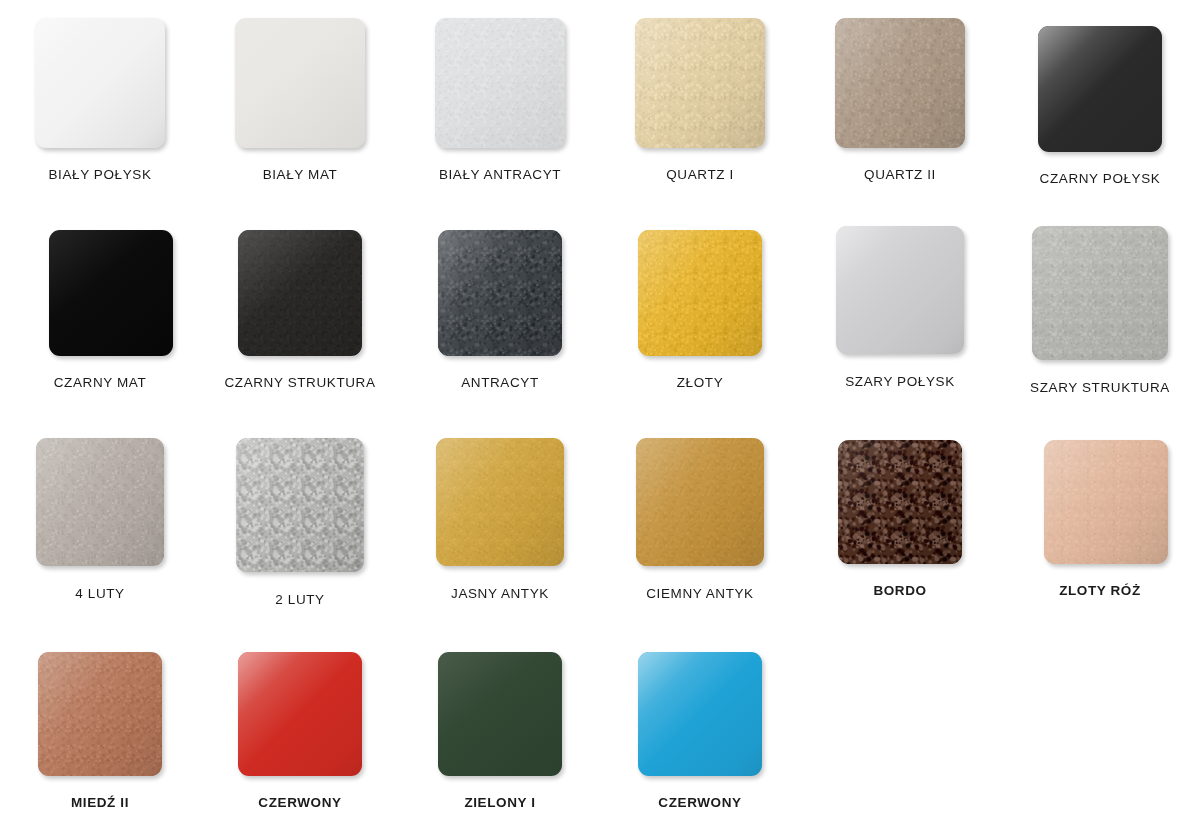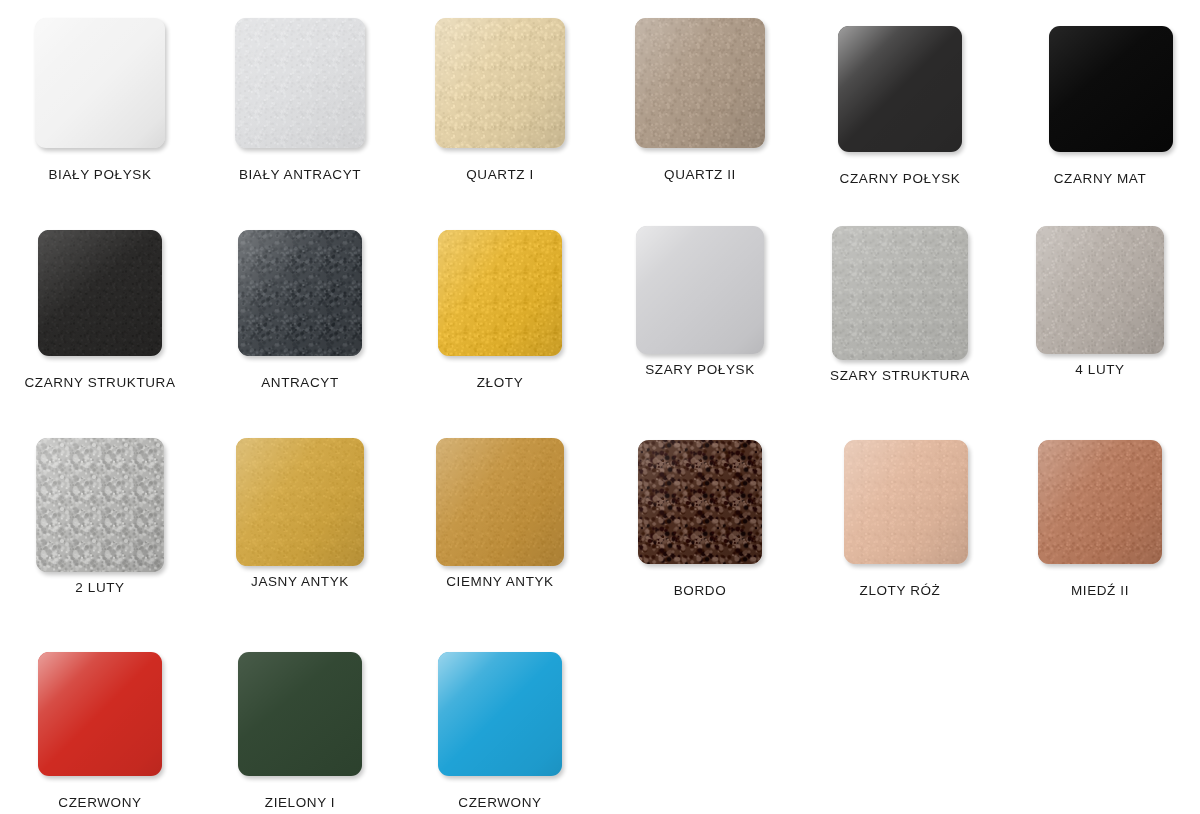--- a/index.html
+++ b/index.html
@@ -71,42 +71,48 @@
   }
 
   
   .row-1 .swatch-chip { width: 130px; height: 130px; margin-top: 18px; }
   .row-1 .swatch-label { margin-top: 19px; }
 
   .row-2 .swatch-chip { width: 124px; height: 126px; margin-top: 26px; }
   .row-2 .swatch-label { margin-top: 19px; }
 
   .row-3 .swatch-chip { width: 128px; height: 128px; margin-top: 22px; }
-  .row-3 .swatch-label { margin-top: 8px; }
+  .row-3 .swatch-label { margin-top: 20px; }
 
   .row-4 .swatch-chip { width: 124px; height: 124px; margin-top: 24px; }
-  .row-4 .swatch-label { margin-top: 19px; }
+  .row-4 .swatch-label { margin-top: 19px; font-weight: bold; }
 
   
   .chip-wide  { width: 136px !important; height: 134px !important; }
   .chip-tall  { height: 134px !important; }
   .shift-right { transform: translateX(11px); }
   .shift-right-sm { transform: translateX(6px); }
 </style>
 </head>
 <body>
 
 <div id="palette-grid">
     <div class="swatch-cell row-1">
       <div class="swatch-chip" style="background-color: rgb(242, 242, 242);">
         <div class="chip-gloss" style="background-image: linear-gradient(135deg, rgba(255, 255, 255, 0.55) 0%, rgba(255, 255, 255, 0.16) 26%, rgba(255, 255, 255, 0) 50%, rgba(0, 0, 0, 0.05) 86%, rgba(0, 0, 0, 0.1) 100%);"></div>
       </div>
       <div class="swatch-label">BIAŁY POŁYSK</div>
     </div>
     <div class="swatch-cell row-1">
+      <div class="swatch-chip" style="background-color: rgb(232, 231, 227);">
+        <div class="chip-gloss" style="background-image: linear-gradient(140deg, rgba(255, 255, 255, 0.12) 0%, rgba(255, 255, 255, 0.02) 40%, rgba(0, 0, 0, 0.06) 100%);"></div>
+      </div>
+      <div class="swatch-label">BIAŁY MAT</div>
+    </div>
+    <div class="swatch-cell row-1">
       <div class="swatch-chip" style="background-color: rgb(222, 223, 225);">
         <div class="chip-texture" style="background-image: radial-gradient(0.98px, rgb(230, 231, 233) 0px, rgb(230, 231, 233) 60%, rgba(0, 0, 0, 0) 100%), radial-gradient(1.29px, rgb(214, 215, 217) 0px, rgb(214, 215, 217) 60%, rgba(0, 0, 0, 0) 100%), radial-gradient(1.41px, rgb(214, 215, 217) 0px, rgb(214, 215, 217) 60%, rgba(0, 0, 0, 0) 100%), radial-gradient(1.32px, rgb(215, 216, 218) 0px, rgb(215, 216, 218) 60%, rgba(0, 0, 0, 0) 100%), radial-gradient(0.82px, rgb(219, 220, 222) 0px, rgb(219, 220, 222) 60%, rgba(0, 0, 0, 0) 100%), radial-gradient(1.39px, rgb(228, 229, 231) 0px, rgb(228, 229, 231) 60%, rgba(0, 0, 0, 0) 100%), radial-gradient(0.71px, rgb(215, 216, 218) 0px, rgb(215, 216, 218) 60%, rgba(0, 0, 0, 0) 100%), radial-gradient(1.6px, rgb(226, 227, 229) 0px, rgb(226, 227, 229) 60%, rgba(0, 0, 0, 0) 100%), radial-gradient(1px, rgb(230, 231, 233) 0px, rgb(230, 231, 233) 60%, rgba(0, 0, 0, 0) 100%), radial-gradient(1.09px, rgb(216, 217, 219) 0px, rgb(216, 217, 219) 60%, rgba(0, 0, 0, 0) 100%), radial-gradient(1.48px, rgb(230, 231, 233) 0px, rgb(230, 231, 233) 60%, rgba(0, 0, 0, 0) 100%), radial-gradient(1.39px, rgb(218, 219, 221) 0px, rgb(218, 219, 221) 60%, rgba(0, 0, 0, 0) 100%), radial-gradient(0.92px, rgb(217, 218, 220) 0px, rgb(217, 218, 220) 60%, rgba(0, 0, 0, 0) 100%), radial-gradient(1.17px, rgb(231, 232, 234) 0px, rgb(231, 232, 234) 60%, rgba(0, 0, 0, 0) 100%), radial-gradient(0.84px, rgb(219, 220, 222) 0px, rgb(219, 220, 222) 60%, rgba(0, 0, 0, 0) 100%), radial-gradient(0.97px, rgb(218, 219, 221) 0px, rgb(218, 219, 221) 60%, rgba(0, 0, 0, 0) 100%), radial-gradient(1.06px, rgb(218, 219, 221) 0px, rgb(218, 219, 221) 60%, rgba(0, 0, 0, 0) 100%), radial-gradient(0.85px, rgb(213, 214, 216) 0px, rgb(213, 214, 216) 60%, rgba(0, 0, 0, 0) 100%), radial-gradient(1.06px, rgb(227, 228, 230) 0px, rgb(227, 228, 230) 60%, rgba(0, 0, 0, 0) 100%), radial-gradient(0.95px, rgb(226, 227, 229) 0px, rgb(226, 227, 229) 60%, rgba(0, 0, 0, 0) 100%), radial-gradient(0.78px, rgb(218, 219, 221) 0px, rgb(218, 219, 221) 60%, rgba(0, 0, 0, 0) 100%), radial-gradient(1.42px, rgb(216, 217, 219) 0px, rgb(216, 217, 219) 60%, rgba(0, 0, 0, 0) 100%), radial-gradient(1.38px, rgb(230, 231, 233) 0px, rgb(230, 231, 233) 60%, rgba(0, 0, 0, 0) 100%), radial-gradient(1.21px, rgb(230, 231, 233) 0px, rgb(230, 231, 233) 60%, rgba(0, 0, 0, 0) 100%), radial-gradient(1.43px, rgb(227, 228, 230) 0px, rgb(227, 228, 230) 60%, rgba(0, 0, 0, 0) 100%), radial-gradient(0.75px, rgb(213, 214, 216) 0px, rgb(213, 214, 216) 60%, rgba(0, 0, 0, 0) 100%), radial-gradient(0.79px, rgb(215, 216, 218) 0px, rgb(215, 216, 218) 60%, rgba(0, 0, 0, 0) 100%), radial-gradient(0.87px, rgb(229, 230, 232) 0px, rgb(229, 230, 232) 60%, rgba(0, 0, 0, 0) 100%), radial-gradient(0.79px, rgb(215, 216, 218) 0px, rgb(215, 216, 218) 60%, rgba(0, 0, 0, 0) 100%), radial-gradient(1.27px, rgb(214, 215, 217) 0px, rgb(214, 215, 217) 60%, rgba(0, 0, 0, 0) 100%), radial-gradient(1.41px, rgb(214, 215, 217) 0px, rgb(214, 215, 217) 60%, rgba(0, 0, 0, 0) 100%), radial-gradient(0.73px, rgb(215, 216, 218) 0px, rgb(215, 216, 218) 60%, rgba(0, 0, 0, 0) 100%), radial-gradient(1.14px, rgb(231, 232, 234) 0px, rgb(231, 232, 234) 60%, rgba(0, 0, 0, 0) 100%), radial-gradient(1.09px, rgb(214, 215, 217) 0px, rgb(214, 215, 217) 60%, rgba(0, 0, 0, 0) 100%), radial-gradient(1.38px, rgb(228, 229, 231) 0px, rgb(228, 229, 231) 60%, rgba(0, 0, 0, 0) 100%), radial-gradient(1.01px, rgb(225, 226, 228) 0px, rgb(225, 226, 228) 60%, rgba(0, 0, 0, 0) 100%), radial-gradient(1.57px, rgb(227, 228, 230) 0px, rgb(227, 228, 230) 60%, rgba(0, 0, 0, 0) 100%), radial-gradient(1.48px, rgb(215, 216, 218) 0px, rgb(215, 216, 218) 60%, rgba(0, 0, 0, 0) 100%), radial-gradient(1.24px, rgb(218, 219, 221) 0px, rgb(218, 219, 221) 60%, rgba(0, 0, 0, 0) 100%), radial-gradient(1.35px, rgb(216, 217, 219) 0px, rgb(216, 217, 219) 60%, rgba(0, 0, 0, 0) 100%), radial-gradient(0.83px, rgb(217, 218, 220) 0px, rgb(217, 218, 220) 60%, rgba(0, 0, 0, 0) 100%), radial-gradient(0.77px, rgb(231, 232, 234) 0px, rgb(231, 232, 234) 60%, rgba(0, 0, 0, 0) 100%), radial-gradient(1.38px, rgb(215, 216, 218) 0px, rgb(215, 216, 218) 60%, rgba(0, 0, 0, 0) 100%), radial-gradient(1.25px, rgb(229, 230, 232) 0px, rgb(229, 230, 232) 60%, rgba(0, 0, 0, 0) 100%), radial-gradient(1.2px, rgb(214, 215, 217) 0px, rgb(214, 215, 217) 60%, rgba(0, 0, 0, 0) 100%), radial-gradient(0.79px, rgb(217, 218, 220) 0px, rgb(217, 218, 220) 60%, rgba(0, 0, 0, 0) 100%), radial-gradient(1.46px, rgb(226, 227, 229) 0px, rgb(226, 227, 229) 60%, rgba(0, 0, 0, 0) 100%), radial-gradient(1.41px, rgb(229, 230, 232) 0px, rgb(229, 230, 232) 60%, rgba(0, 0, 0, 0) 100%), radial-gradient(0.81px, rgb(227, 228, 230) 0px, rgb(227, 228, 230) 60%, rgba(0, 0, 0, 0) 100%), radial-gradient(1.39px, rgb(228, 229, 231) 0px, rgb(228, 229, 231) 60%, rgba(0, 0, 0, 0) 100%), radial-gradient(1.4px, rgb(217, 218, 220) 0px, rgb(217, 218, 220) 60%, rgba(0, 0, 0, 0) 100%), radial-gradient(1.13px, rgb(213, 214, 216) 0px, rgb(213, 214, 216) 60%, rgba(0, 0, 0, 0) 100%), radial-gradient(1.12px, rgb(215, 216, 218) 0px, rgb(215, 216, 218) 60%, rgba(0, 0, 0, 0) 100%), radial-gradient(1.22px, rgb(214, 215, 217) 0px, rgb(214, 215, 217) 60%, rgba(0, 0, 0, 0) 100%), radial-gradient(0.74px, rgb(226, 227, 229) 0px, rgb(226, 227, 229) 60%, rgba(0, 0, 0, 0) 100%), radial-gradient(1.02px, rgb(229, 230, 232) 0px, rgb(229, 230, 232) 60%, rgba(0, 0, 0, 0) 100%), radial-gradient(1.23px, rgb(216, 217, 219) 0px, rgb(216, 217, 219) 60%, rgba(0, 0, 0, 0) 100%), radial-gradient(1.02px, rgb(217, 218, 220) 0px, rgb(217, 218, 220) 60%, rgba(0, 0, 0, 0) 100%), radial-gradient(0.89px, rgb(229, 230, 232) 0px, rgb(229, 230, 232) 60%, rgba(0, 0, 0, 0) 100%), radial-gradient(1.13px, rgb(215, 216, 218) 0px, rgb(215, 216, 218) 60%, rgba(0, 0, 0, 0) 100%), radial-gradient(1.51px, rgb(213, 214, 216) 0px, rgb(213, 214, 216) 60%, rgba(0, 0, 0, 0) 100%), radial-gradient(0.82px, rgb(226, 227, 229) 0px, rgb(226, 227, 229) 60%, rgba(0, 0, 0, 0) 100%), radial-gradient(1.34px, rgb(229, 230, 232) 0px, rgb(229, 230, 232) 60%, rgba(0, 0, 0, 0) 100%), radial-gradient(1.57px, rgb(214, 215, 217) 0px, rgb(214, 215, 217) 60%, rgba(0, 0, 0, 0) 100%), radial-gradient(1.05px, rgb(226, 227, 229) 0px, rgb(226, 227, 229) 60%, rgba(0, 0, 0, 0) 100%), radial-gradient(0.81px, rgb(217, 218, 220) 0px, rgb(217, 218, 220) 60%, rgba(0, 0, 0, 0) 100%), radial-gradient(1.38px, rgb(218, 219, 221) 0px, rgb(218, 219, 221) 60%, rgba(0, 0, 0, 0) 100%), radial-gradient(1.17px, rgb(216, 217, 219) 0px, rgb(216, 217, 219) 60%, rgba(0, 0, 0, 0) 100%), radial-gradient(0.8px, rgb(225, 226, 228) 0px, rgb(225, 226, 228) 60%, rgba(0, 0, 0, 0) 100%), radial-gradient(0.83px, rgb(216, 217, 219) 0px, rgb(216, 217, 219) 60%, rgba(0, 0, 0, 0) 100%), radial-gradient(0.95px, rgb(230, 231, 233) 0px, rgb(230, 231, 233) 60%, rgba(0, 0, 0, 0) 100%), radial-gradient(1.56px, rgb(228, 229, 231) 0px, rgb(228, 229, 231) 60%, rgba(0, 0, 0, 0) 100%), radial-gradient(1.42px, rgb(230, 231, 233) 0px, rgb(230, 231, 233) 60%, rgba(0, 0, 0, 0) 100%), radial-gradient(1.16px, rgb(214, 215, 217) 0px, rgb(214, 215, 217) 60%, rgba(0, 0, 0, 0) 100%), radial-gradient(0.9px, rgb(228, 229, 231) 0px, rgb(228, 229, 231) 60%, rgba(0, 0, 0, 0) 100%), radial-gradient(1.31px, rgb(215, 216, 218) 0px, rgb(215, 216, 218) 60%, rgba(0, 0, 0, 0) 100%), radial-gradient(0.85px, rgb(230, 231, 233) 0px, rgb(230, 231, 233) 60%, rgba(0, 0, 0, 0) 100%), radial-gradient(1.46px, rgb(231, 232, 234) 0px, rgb(231, 232, 234) 60%, rgba(0, 0, 0, 0) 100%), radial-gradient(1.6px, rgb(231, 232, 234) 0px, rgb(231, 232, 234) 60%, rgba(0, 0, 0, 0) 100%), radial-gradient(1.32px, rgb(213, 214, 216) 0px, rgb(213, 214, 216) 60%, rgba(0, 0, 0, 0) 100%), radial-gradient(1.22px, rgb(216, 217, 219) 0px, rgb(216, 217, 219) 60%, rgba(0, 0, 0, 0) 100%), radial-gradient(1.31px, rgb(229, 230, 232) 0px, rgb(229, 230, 232) 60%, rgba(0, 0, 0, 0) 100%), radial-gradient(1.35px, rgb(226, 227, 229) 0px, rgb(226, 227, 229) 60%, rgba(0, 0, 0, 0) 100%), radial-gradient(1.29px, rgb(227, 228, 230) 0px, rgb(227, 228, 230) 60%, rgba(0, 0, 0, 0) 100%), radial-gradient(0.73px, rgb(214, 215, 217) 0px, rgb(214, 215, 217) 60%, rgba(0, 0, 0, 0) 100%), radial-gradient(1.11px, rgb(214, 215, 217) 0px, rgb(214, 215, 217) 60%, rgba(0, 0, 0, 0) 100%), radial-gradient(1.25px, rgb(217, 218, 220) 0px, rgb(217, 218, 220) 60%, rgba(0, 0, 0, 0) 100%), radial-gradient(1.02px, rgb(230, 231, 233) 0px, rgb(230, 231, 233) 60%, rgba(0, 0, 0, 0) 100%), radial-gradient(1.16px, rgb(231, 232, 234) 0px, rgb(231, 232, 234) 60%, rgba(0, 0, 0, 0) 100%), radial-gradient(0.93px, rgb(214, 215, 217) 0px, rgb(214, 215, 217) 60%, rgba(0, 0, 0, 0) 100%); background-position: 9.23% 39.83%, 92.59% 75.07%, 13.23% 99.98%, 22.31% 64.17%, 27.38% 24.81%, 32.21% 52.94%, 77.65% 28.69%, 87.72% 78.9%, 18.51% 90.46%, 32.66% 60.53%, 57.51% 52.18%, 66.81% 51.94%, 22.63% 98.64%, 72.36% 72.76%, 51.4% 11.08%, 64.98% 46.35%, 68.07% 47.36%, 69.24% 75.67%, 70.63% 62.49%, 91.57% 95.93%, 1.82% 65.37%, 58.3% 93.81%, 66.01% 66.29%, 27.53% 89.96%, 50.2% 70.06%, 19.4% 13.2%, 76.97% 8.64%, 10.01% 59.93%, 37.92% 43.08%, 3.25% 56.37%, 47.18% 7.76%, 41.45% 40.83%, 53.49% 8.57%, 49.02% 39.23%, 34.31% 9.11%, 60.42% 60.96%, 82.4% 32.1%, 90.74% 93.79%, 5.14% 29%, 92.03% 42.76%, 53.67% 69.99%, 88.77% 39.86%, 62.13% 30.43%, 62.01% 97.42%, 91.9% 53.33%, 19.76% 1.83%, 3.45% 75.86%, 85.27% 52.32%, 83.4% 67.55%, 94.04% 63.13%, 81.81% 23.8%, 76.42% 45.75%, 37.8% 30.74%, 48.95% 74.02%, 6.28% 55.12%, 59.7% 25.64%, 5.58% 4.09%, 7.87% 94.89%, 49.95% 44.24%, 15.73% 66.62%, 16.17% 95.11%, 63.63% 55.98%, 25.86% 7.6%, 35.5% 80.06%, 12.21% 20.88%, 59.86% 90.46%, 74.42% 78.85%, 98.46% 49.6%, 26.54% 63.46%, 17.04% 32.54%, 57.3% 44.11%, 91.45% 16.16%, 64.7% 44.45%, 75.75% 3.11%, 60.52% 88.24%, 90.69% 17.47%, 48.12% 2.71%, 82.39% 32.62%, 73.5% 69.47%, 77.07% 30.11%, 57.96% 57%, 59.29% 32.02%, 65.46% 98.83%, 68% 37.02%, 53.04% 54.78%, 17.54% 34.87%, 49.02% 93.47%, 81.47% 54.5%, 35.42% 37.67%, 11.62% 81.63%; background-size: 26px 26px, 26px 26px, 26px 26px, 26px 26px, 26px 26px, 26px 26px, 26px 26px, 26px 26px, 26px 26px, 26px 26px, 26px 26px, 26px 26px, 26px 26px, 26px 26px, 26px 26px, 26px 26px, 26px 26px, 26px 26px, 26px 26px, 26px 26px, 26px 26px, 26px 26px, 26px 26px, 26px 26px, 26px 26px, 26px 26px, 26px 26px, 26px 26px, 26px 26px, 26px 26px, 26px 26px, 26px 26px, 26px 26px, 26px 26px, 26px 26px, 26px 26px, 26px 26px, 26px 26px, 26px 26px, 26px 26px, 26px 26px, 26px 26px, 26px 26px, 26px 26px, 26px 26px, 26px 26px, 26px 26px, 26px 26px, 26px 26px, 26px 26px, 26px 26px, 26px 26px, 26px 26px, 26px 26px, 26px 26px, 26px 26px, 26px 26px, 26px 26px, 26px 26px, 26px 26px, 26px 26px, 26px 26px, 26px 26px, 26px 26px, 26px 26px, 26px 26px, 26px 26px, 26px 26px, 26px 26px, 26px 26px, 26px 26px, 26px 26px, 26px 26px, 26px 26px, 26px 26px, 26px 26px, 26px 26px, 26px 26px, 26px 26px, 26px 26px, 26px 26px, 26px 26px, 26px 26px, 26px 26px, 26px 26px, 26px 26px, 26px 26px, 26px 26px, 26px 26px, 26px 26px; background-repeat: repeat;"></div>
         <div class="chip-gloss" style="background-image: linear-gradient(140deg, rgba(255, 255, 255, 0.2) 0%, rgba(255, 255, 255, 0.02) 45%, rgba(0, 0, 0, 0.06) 100%);"></div>
       </div>
       <div class="swatch-label">BIAŁY ANTRACYT</div>
     </div>
     <div class="swatch-cell row-1">
       <div class="swatch-chip" style="background-color: rgb(226, 207, 164);">
         <div class="chip-texture" style="background-image: radial-gradient(1.1px, rgb(239, 220, 177) 0px, rgb(239, 220, 177) 60%, rgba(0, 0, 0, 0) 100%), radial-gradient(1.21px, rgb(215, 196, 153) 0px, rgb(215, 196, 153) 60%, rgba(0, 0, 0, 0) 100%), radial-gradient(1.86px, rgb(216, 197, 154) 0px, rgb(216, 197, 154) 60%, rgba(0, 0, 0, 0) 100%), radial-gradient(1.3px, rgb(234, 215, 172) 0px, rgb(234, 215, 172) 60%, rgba(0, 0, 0, 0) 100%), radial-gradient(1.78px, rgb(233, 214, 171) 0px, rgb(233, 214, 171) 60%, rgba(0, 0, 0, 0) 100%), radial-gradient(1.82px, rgb(212, 193, 150) 0px, rgb(212, 193, 150) 60%, rgba(0, 0, 0, 0) 100%), radial-gradient(1.9px, rgb(220, 201, 158) 0px, rgb(220, 201, 158) 60%, rgba(0, 0, 0, 0) 100%), radial-gradient(1.3px, rgb(240, 221, 178) 0px, rgb(240, 221, 178) 60%, rgba(0, 0, 0, 0) 100%), radial-gradient(0.88px, rgb(239, 220, 177) 0px, rgb(239, 220, 177) 60%, rgba(0, 0, 0, 0) 100%), radial-gradient(1.43px, rgb(232, 213, 170) 0px, rgb(232, 213, 170) 60%, rgba(0, 0, 0, 0) 100%), radial-gradient(1.27px, rgb(213, 194, 151) 0px, rgb(213, 194, 151) 60%, rgba(0, 0, 0, 0) 100%), radial-gradient(1.88px, rgb(236, 217, 174) 0px, rgb(236, 217, 174) 60%, rgba(0, 0, 0, 0) 100%), radial-gradient(1.65px, rgb(241, 222, 179) 0px, rgb(241, 222, 179) 60%, rgba(0, 0, 0, 0) 100%), radial-gradient(1.87px, rgb(215, 196, 153) 0px, rgb(215, 196, 153) 60%, rgba(0, 0, 0, 0) 100%), radial-gradient(1.31px, rgb(239, 220, 177) 0px, rgb(239, 220, 177) 60%, rgba(0, 0, 0, 0) 100%), radial-gradient(1.23px, rgb(216, 197, 154) 0px, rgb(216, 197, 154) 60%, rgba(0, 0, 0, 0) 100%), radial-gradient(1.8px, rgb(240, 221, 178) 0px, rgb(240, 221, 178) 60%, rgba(0, 0, 0, 0) 100%), radial-gradient(0.84px, rgb(237, 218, 175) 0px, rgb(237, 218, 175) 60%, rgba(0, 0, 0, 0) 100%), radial-gradient(1.68px, rgb(234, 215, 172) 0px, rgb(234, 215, 172) 60%, rgba(0, 0, 0, 0) 100%), radial-gradient(1.02px, rgb(237, 218, 175) 0px, rgb(237, 218, 175) 60%, rgba(0, 0, 0, 0) 100%), radial-gradient(1.39px, rgb(234, 215, 172) 0px, rgb(234, 215, 172) 60%, rgba(0, 0, 0, 0) 100%), radial-gradient(1.43px, rgb(240, 221, 178) 0px, rgb(240, 221, 178) 60%, rgba(0, 0, 0, 0) 100%), radial-gradient(1.46px, rgb(238, 219, 176) 0px, rgb(238, 219, 176) 60%, rgba(0, 0, 0, 0) 100%), radial-gradient(1.9px, rgb(213, 194, 151) 0px, rgb(213, 194, 151) 60%, rgba(0, 0, 0, 0) 100%), radial-gradient(1.4px, rgb(219, 200, 157) 0px, rgb(219, 200, 157) 60%, rgba(0, 0, 0, 0) 100%), radial-gradient(1.59px, rgb(220, 201, 158) 0px, rgb(220, 201, 158) 60%, rgba(0, 0, 0, 0) 100%), radial-gradient(1.33px, rgb(232, 213, 170) 0px, rgb(232, 213, 170) 60%, rgba(0, 0, 0, 0) 100%), radial-gradient(1.74px, rgb(238, 219, 176) 0px, rgb(238, 219, 176) 60%, rgba(0, 0, 0, 0) 100%), radial-gradient(1.23px, rgb(242, 223, 180) 0px, rgb(242, 223, 180) 60%, rgba(0, 0, 0, 0) 100%), radial-gradient(0.86px, rgb(235, 216, 173) 0px, rgb(235, 216, 173) 60%, rgba(0, 0, 0, 0) 100%), radial-gradient(1.1px, rgb(219, 200, 157) 0px, rgb(219, 200, 157) 60%, rgba(0, 0, 0, 0) 100%), radial-gradient(1.22px, rgb(235, 216, 173) 0px, rgb(235, 216, 173) 60%, rgba(0, 0, 0, 0) 100%), radial-gradient(1.42px, rgb(220, 201, 158) 0px, rgb(220, 201, 158) 60%, rgba(0, 0, 0, 0) 100%), radial-gradient(1.15px, rgb(242, 223, 180) 0px, rgb(242, 223, 180) 60%, rgba(0, 0, 0, 0) 100%), radial-gradient(1.68px, rgb(214, 195, 152) 0px, rgb(214, 195, 152) 60%, rgba(0, 0, 0, 0) 100%), radial-gradient(1.81px, rgb(241, 222, 179) 0px, rgb(241, 222, 179) 60%, rgba(0, 0, 0, 0) 100%), radial-gradient(1.96px, rgb(217, 198, 155) 0px, rgb(217, 198, 155) 60%, rgba(0, 0, 0, 0) 100%), radial-gradient(1.37px, rgb(239, 220, 177) 0px, rgb(239, 220, 177) 60%, rgba(0, 0, 0, 0) 100%), radial-gradient(1.11px, rgb(220, 201, 158) 0px, rgb(220, 201, 158) 60%, rgba(0, 0, 0, 0) 100%), radial-gradient(1.25px, rgb(242, 223, 180) 0px, rgb(242, 223, 180) 60%, rgba(0, 0, 0, 0) 100%), radial-gradient(1.95px, rgb(210, 191, 148) 0px, rgb(210, 191, 148) 60%, rgba(0, 0, 0, 0) 100%), radial-gradient(1.01px, rgb(220, 201, 158) 0px, rgb(220, 201, 158) 60%, rgba(0, 0, 0, 0) 100%), radial-gradient(1.12px, rgb(234, 215, 172) 0px, rgb(234, 215, 172) 60%, rgba(0, 0, 0, 0) 100%), radial-gradient(0.85px, rgb(210, 191, 148) 0px, rgb(210, 191, 148) 60%, rgba(0, 0, 0, 0) 100%), radial-gradient(1.18px, rgb(217, 198, 155) 0px, rgb(217, 198, 155) 60%, rgba(0, 0, 0, 0) 100%), radial-gradient(1.76px, rgb(241, 222, 179) 0px, rgb(241, 222, 179) 60%, rgba(0, 0, 0, 0) 100%), radial-gradient(1.77px, rgb(241, 222, 179) 0px, rgb(241, 222, 179) 60%, rgba(0, 0, 0, 0) 100%), radial-gradient(1.1px, rgb(219, 200, 157) 0px, rgb(219, 200, 157) 60%, rgba(0, 0, 0, 0) 100%), radial-gradient(1.45px, rgb(231, 212, 169) 0px, rgb(231, 212, 169) 60%, rgba(0, 0, 0, 0) 100%), radial-gradient(1.96px, rgb(221, 202, 159) 0px, rgb(221, 202, 159) 60%, rgba(0, 0, 0, 0) 100%), radial-gradient(0.93px, rgb(233, 214, 171) 0px, rgb(233, 214, 171) 60%, rgba(0, 0, 0, 0) 100%), radial-gradient(1.42px, rgb(217, 198, 155) 0px, rgb(217, 198, 155) 60%, rgba(0, 0, 0, 0) 100%), radial-gradient(1.44px, rgb(239, 220, 177) 0px, rgb(239, 220, 177) 60%, rgba(0, 0, 0, 0) 100%), radial-gradient(1.01px, rgb(240, 221, 178) 0px, rgb(240, 221, 178) 60%, rgba(0, 0, 0, 0) 100%), radial-gradient(1.16px, rgb(239, 220, 177) 0px, rgb(239, 220, 177) 60%, rgba(0, 0, 0, 0) 100%), radial-gradient(1.22px, rgb(218, 199, 156) 0px, rgb(218, 199, 156) 60%, rgba(0, 0, 0, 0) 100%), radial-gradient(1.85px, rgb(219, 200, 157) 0px, rgb(219, 200, 157) 60%, rgba(0, 0, 0, 0) 100%), radial-gradient(0.81px, rgb(214, 195, 152) 0px, rgb(214, 195, 152) 60%, rgba(0, 0, 0, 0) 100%), radial-gradient(1.23px, rgb(212, 193, 150) 0px, rgb(212, 193, 150) 60%, rgba(0, 0, 0, 0) 100%), radial-gradient(1.21px, rgb(235, 216, 173) 0px, rgb(235, 216, 173) 60%, rgba(0, 0, 0, 0) 100%), radial-gradient(1.58px, rgb(238, 219, 176) 0px, rgb(238, 219, 176) 60%, rgba(0, 0, 0, 0) 100%), radial-gradient(1.49px, rgb(212, 193, 150) 0px, rgb(212, 193, 150) 60%, rgba(0, 0, 0, 0) 100%), radial-gradient(0.9px, rgb(215, 196, 153) 0px, rgb(215, 196, 153) 60%, rgba(0, 0, 0, 0) 100%), radial-gradient(1.58px, rgb(234, 215, 172) 0px, rgb(234, 215, 172) 60%, rgba(0, 0, 0, 0) 100%), radial-gradient(1.12px, rgb(221, 202, 159) 0px, rgb(221, 202, 159) 60%, rgba(0, 0, 0, 0) 100%), radial-gradient(1.92px, rgb(232, 213, 170) 0px, rgb(232, 213, 170) 60%, rgba(0, 0, 0, 0) 100%), radial-gradient(1.08px, rgb(231, 212, 169) 0px, rgb(231, 212, 169) 60%, rgba(0, 0, 0, 0) 100%), radial-gradient(1.26px, rgb(235, 216, 173) 0px, rgb(235, 216, 173) 60%, rgba(0, 0, 0, 0) 100%), radial-gradient(1.99px, rgb(217, 198, 155) 0px, rgb(217, 198, 155) 60%, rgba(0, 0, 0, 0) 100%), radial-gradient(0.92px, rgb(234, 215, 172) 0px, rgb(234, 215, 172) 60%, rgba(0, 0, 0, 0) 100%), radial-gradient(1.95px, rgb(233, 214, 171) 0px, rgb(233, 214, 171) 60%, rgba(0, 0, 0, 0) 100%), radial-gradient(1.7px, rgb(211, 192, 149) 0px, rgb(211, 192, 149) 60%, rgba(0, 0, 0, 0) 100%), radial-gradient(1.95px, rgb(239, 220, 177) 0px, rgb(239, 220, 177) 60%, rgba(0, 0, 0, 0) 100%), radial-gradient(1.93px, rgb(237, 218, 175) 0px, rgb(237, 218, 175) 60%, rgba(0, 0, 0, 0) 100%), radial-gradient(1.84px, rgb(212, 193, 150) 0px, rgb(212, 193, 150) 60%, rgba(0, 0, 0, 0) 100%), radial-gradient(0.94px, rgb(213, 194, 151) 0px, rgb(213, 194, 151) 60%, rgba(0, 0, 0, 0) 100%), radial-gradient(1.26px, rgb(235, 216, 173) 0px, rgb(235, 216, 173) 60%, rgba(0, 0, 0, 0) 100%), radial-gradient(1.27px, rgb(233, 214, 171) 0px, rgb(233, 214, 171) 60%, rgba(0, 0, 0, 0) 100%), radial-gradient(0.81px, rgb(235, 216, 173) 0px, rgb(235, 216, 173) 60%, rgba(0, 0, 0, 0) 100%), radial-gradient(0.8px, rgb(236, 217, 174) 0px, rgb(236, 217, 174) 60%, rgba(0, 0, 0, 0) 100%), radial-gradient(1px, rgb(234, 215, 172) 0px, rgb(234, 215, 172) 60%, rgba(0, 0, 0, 0) 100%), radial-gradient(1.55px, rgb(237, 218, 175) 0px, rgb(237, 218, 175) 60%, rgba(0, 0, 0, 0) 100%), radial-gradient(1.97px, rgb(220, 201, 158) 0px, rgb(220, 201, 158) 60%, rgba(0, 0, 0, 0) 100%), radial-gradient(1.14px, rgb(242, 223, 180) 0px, rgb(242, 223, 180) 60%, rgba(0, 0, 0, 0) 100%), radial-gradient(1.09px, rgb(239, 220, 177) 0px, rgb(239, 220, 177) 60%, rgba(0, 0, 0, 0) 100%), radial-gradient(0.85px, rgb(211, 192, 149) 0px, rgb(211, 192, 149) 60%, rgba(0, 0, 0, 0) 100%), radial-gradient(1.5px, rgb(215, 196, 153) 0px, rgb(215, 196, 153) 60%, rgba(0, 0, 0, 0) 100%), radial-gradient(0.94px, rgb(233, 214, 171) 0px, rgb(233, 214, 171) 60%, rgba(0, 0, 0, 0) 100%), radial-gradient(1.29px, rgb(237, 218, 175) 0px, rgb(237, 218, 175) 60%, rgba(0, 0, 0, 0) 100%), radial-gradient(1.5px, rgb(215, 196, 153) 0px, rgb(215, 196, 153) 60%, rgba(0, 0, 0, 0) 100%), radial-gradient(0.87px, rgb(231, 212, 169) 0px, rgb(231, 212, 169) 60%, rgba(0, 0, 0, 0) 100%), radial-gradient(1.91px, rgb(217, 198, 155) 0px, rgb(217, 198, 155) 60%, rgba(0, 0, 0, 0) 100%), radial-gradient(1.18px, rgb(233, 214, 171) 0px, rgb(233, 214, 171) 60%, rgba(0, 0, 0, 0) 100%), radial-gradient(1.34px, rgb(231, 212, 169) 0px, rgb(231, 212, 169) 60%, rgba(0, 0, 0, 0) 100%), radial-gradient(1.02px, rgb(217, 198, 155) 0px, rgb(217, 198, 155) 60%, rgba(0, 0, 0, 0) 100%), radial-gradient(1.31px, rgb(237, 218, 175) 0px, rgb(237, 218, 175) 60%, rgba(0, 0, 0, 0) 100%), radial-gradient(1.05px, rgb(240, 221, 178) 0px, rgb(240, 221, 178) 60%, rgba(0, 0, 0, 0) 100%), radial-gradient(1.9px, rgb(218, 199, 156) 0px, rgb(218, 199, 156) 60%, rgba(0, 0, 0, 0) 100%), radial-gradient(1.49px, rgb(215, 196, 153) 0px, rgb(215, 196, 153) 60%, rgba(0, 0, 0, 0) 100%), radial-gradient(1.26px, rgb(234, 215, 172) 0px, rgb(234, 215, 172) 60%, rgba(0, 0, 0, 0) 100%), radial-gradient(0.85px, rgb(240, 221, 178) 0px, rgb(240, 221, 178) 60%, rgba(0, 0, 0, 0) 100%), radial-gradient(1.68px, rgb(214, 195, 152) 0px, rgb(214, 195, 152) 60%, rgba(0, 0, 0, 0) 100%), radial-gradient(1.67px, rgb(220, 201, 158) 0px, rgb(220, 201, 158) 60%, rgba(0, 0, 0, 0) 100%), radial-gradient(1.12px, rgb(235, 216, 173) 0px, rgb(235, 216, 173) 60%, rgba(0, 0, 0, 0) 100%), radial-gradient(1.18px, rgb(210, 191, 148) 0px, rgb(210, 191, 148) 60%, rgba(0, 0, 0, 0) 100%), radial-gradient(1.89px, rgb(218, 199, 156) 0px, rgb(218, 199, 156) 60%, rgba(0, 0, 0, 0) 100%), radial-gradient(1.92px, rgb(211, 192, 149) 0px, rgb(211, 192, 149) 60%, rgba(0, 0, 0, 0) 100%), radial-gradient(1.15px, rgb(238, 219, 176) 0px, rgb(238, 219, 176) 60%, rgba(0, 0, 0, 0) 100%), radial-gradient(1.8px, rgb(211, 192, 149) 0px, rgb(211, 192, 149) 60%, rgba(0, 0, 0, 0) 100%), radial-gradient(0.91px, rgb(232, 213, 170) 0px, rgb(232, 213, 170) 60%, rgba(0, 0, 0, 0) 100%); background-position: 76.75% 22.04%, 0.59% 36.33%, 82.41% 91.24%, 58.38% 23.57%, 30.01% 91.83%, 63.42% 96.77%, 49.95% 43.95%, 35.46% 4.92%, 44.72% 49.11%, 52.79% 88.01%, 53.62% 84.44%, 20.23% 54.06%, 11.99% 31.36%, 2.68% 65.56%, 61.8% 45.13%, 51.19% 0.13%, 95.12% 66%, 27.85% 47.01%, 89.23% 48.31%, 32.14% 66.32%, 52.2% 11.04%, 31.02% 85.44%, 67.4% 52.18%, 84.77% 4.42%, 18.72% 76.62%, 12.64% 43.6%, 58.57% 71.52%, 6.4% 30.36%, 66% 55.06%, 19.26% 57.32%, 71.03% 17.99%, 3.21% 9.1%, 96.85% 19.19%, 15.46% 13.16%, 80.78% 28.88%, 35.56% 32.43%, 10.19% 67.3%, 77.76% 22.07%, 40.66% 16.36%, 94% 72.71%, 58.74% 24.47%, 3.49% 85.8%, 50.93% 54.87%, 74.75% 89.64%, 98.12% 96.45%, 12.27% 21.57%, 38.35% 22.87%, 70.35% 25.9%, 1.13% 37.1%, 32.02% 54.03%, 85.67% 43.66%, 32.77% 97.36%, 63.92% 14.09%, 48.79% 53.16%, 28.15% 59.73%, 12.02% 4.11%, 87.92% 82.47%, 85.28% 99%, 83.7% 50.2%, 60.4% 52.83%, 27.33% 70.05%, 30.28% 94.21%, 32.73% 69.93%, 35.01% 35.8%, 4.89% 41.51%, 44.71% 13.7%, 11.53% 66.89%, 22.81% 31.31%, 56.26% 89.51%, 81.23% 75.22%, 69.89% 64.94%, 0.3% 25.92%, 44.77% 87.9%, 91.74% 88.8%, 9.26% 78.26%, 89.67% 85.26%, 65.61% 53.16%, 6.44% 2.01%, 59.53% 96.71%, 68.82% 37.42%, 55.17% 2.55%, 86.93% 85.08%, 81.47% 52.56%, 17.56% 92.08%, 56.04% 27.11%, 75.7% 5.05%, 57.44% 23.09%, 85.87% 0.89%, 12.86% 63.71%, 54.73% 23.85%, 0.4% 59.81%, 70.98% 7.25%, 77.56% 96.66%, 61.75% 55.57%, 30.48% 60.41%, 83.26% 63.23%, 12.11% 41.39%, 67.28% 90.87%, 74.54% 36.11%, 39.32% 64.81%, 28.65% 6.3%, 91.8% 66.47%, 44.28% 83.25%, 11.79% 79.28%, 49.85% 6.61%, 19.27% 77.42%, 14.59% 3.93%, 55.84% 37.39%, 80.68% 92.84%, 13.03% 64.9%; background-size: 30px 30px, 30px 30px, 30px 30px, 30px 30px, 30px 30px, 30px 30px, 30px 30px, 30px 30px, 30px 30px, 30px 30px, 30px 30px, 30px 30px, 30px 30px, 30px 30px, 30px 30px, 30px 30px, 30px 30px, 30px 30px, 30px 30px, 30px 30px, 30px 30px, 30px 30px, 30px 30px, 30px 30px, 30px 30px, 30px 30px, 30px 30px, 30px 30px, 30px 30px, 30px 30px, 30px 30px, 30px 30px, 30px 30px, 30px 30px, 30px 30px, 30px 30px, 30px 30px, 30px 30px, 30px 30px, 30px 30px, 30px 30px, 30px 30px, 30px 30px, 30px 30px, 30px 30px, 30px 30px, 30px 30px, 30px 30px, 30px 30px, 30px 30px, 30px 30px, 30px 30px, 30px 30px, 30px 30px, 30px 30px, 30px 30px, 30px 30px, 30px 30px, 30px 30px, 30px 30px, 30px 30px, 30px 30px, 30px 30px, 30px 30px, 30px 30px, 30px 30px, 30px 30px, 30px 30px, 30px 30px, 30px 30px, 30px 30px, 30px 30px, 30px 30px, 30px 30px, 30px 30px, 30px 30px, 30px 30px, 30px 30px, 30px 30px, 30px 30px, 30px 30px, 30px 30px, 30px 30px, 30px 30px, 30px 30px, 30px 30px, 30px 30px, 30px 30px, 30px 30px, 30px 30px, 30px 30px, 30px 30px, 30px 30px, 30px 30px, 30px 30px, 30px 30px, 30px 30px, 30px 30px, 30px 30px, 30px 30px, 30px 30px, 30px 30px, 30px 30px, 30px 30px, 30px 30px, 30px 30px, 30px 30px, 30px 30px, 30px 30px, 30px 30px; background-repeat: repeat;"></div>
         <div class="chip-gloss" style="background-image: linear-gradient(128deg, rgba(255, 255, 255, 0.3) 0%, rgba(255, 255, 255, 0.06) 38%, rgba(0, 0, 0, 0.03) 68%, rgba(0, 0, 0, 0.12) 100%);"></div>

